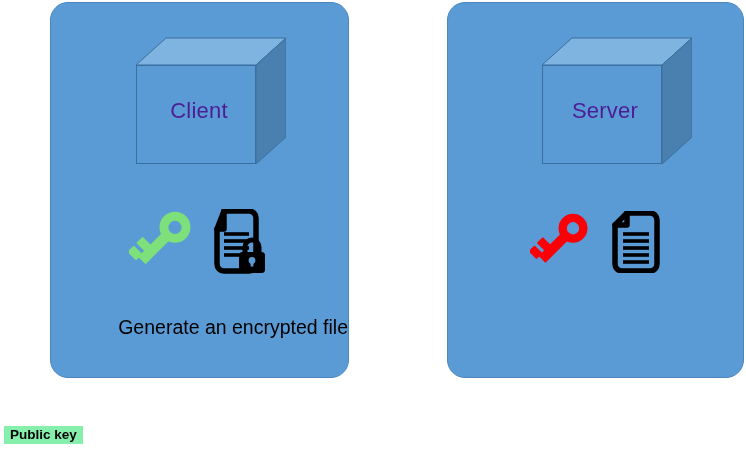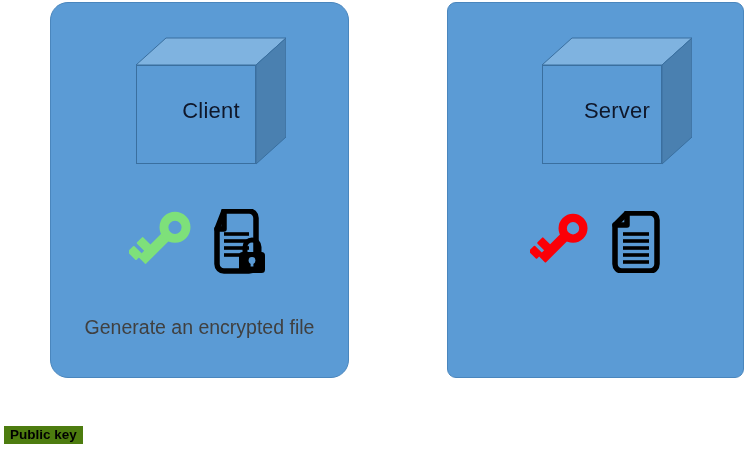--- a/index.html
+++ b/index.html
@@ -36,44 +36,43 @@
     left: 50px;
     top: 2px;
     width: 299px;
     height: 376px;
   }
   #panel-server {
     left: 447px;
     top: 2px;
     width: 297px;
     height: 376px;
-    border-radius: 9px;
   }
 
   
   .cube {
     position: absolute;
     width: 150px;
     height: 130px;
   }
   #cube-client { left: 85px; top: 33px; }
   #cube-server { left: 94px; top: 33px; }
 
   .cube svg { display: block; }
 
   .cube-label {
     position: absolute;
-    left: 12px;
+    left: 0;
     top: 0;
     width: 126px;
     height: 130px;
     display: flex;
     align-items: center;
     justify-content: center;
-    color: #0f172a;
+    color: #4c1d95;
     font-size: 22px;
     letter-spacing: 0.2px;
     padding-top: 20px;
     box-sizing: border-box;
     pointer-events: none;
     text-align: right;
   }
 
   
   .icon-row {
@@ -84,36 +83,36 @@
   #icons-client { left: 78px; top: 203px; gap: 18px; }
   #icons-server { left: 82px; top: 205px; gap: 22px; }
 
   .icon { display: block; }
 
   
   .caption {
     position: absolute;
     left: 0;
     width: 100%;
-    text-align: center;
-    color: #404040;
+    text-align: right;
+    color: #000000;
     font-size: 19.5px;
   }
   #caption-client { top: 313px; }
   #caption-server { top: 313px; }
   .legend-item {
     display: inline-block;
     font-size: 13.5px;
     font-weight: bold;
     color: #000000;
     padding: 1px 6px 2px 6px;
     line-height: 15px;
     white-space: nowrap;
   }
-  #legend-public  { position: absolute; left: 4px; top: 426px; background: #4d7c0f; }
+  #legend-public  { position: absolute; left: 4px; top: 426px; background: #86efac; }
   #legend-private { position: absolute; left: 4px; top: 449px; background: #fb0007; }
 </style>
 </head>
 <body>
 
 <div class="canvas">
 
   <div class="panel" id="panel-client">
 
     <div class="cube" id="cube-client">

